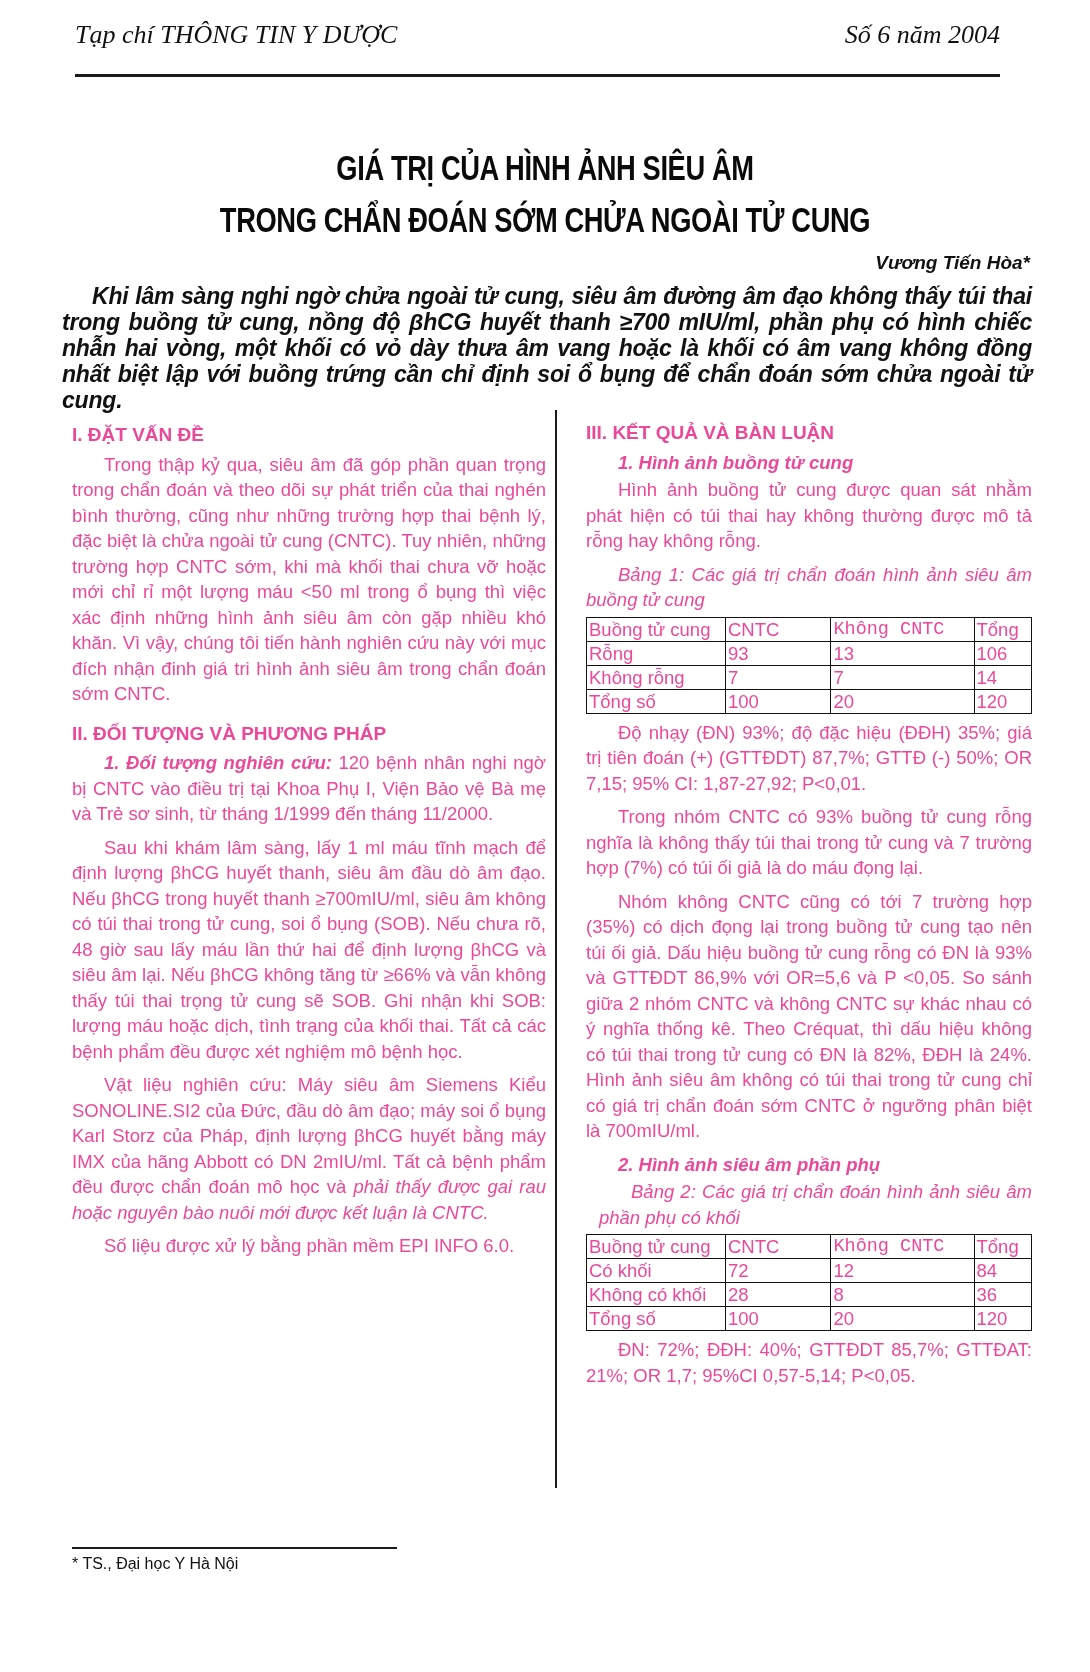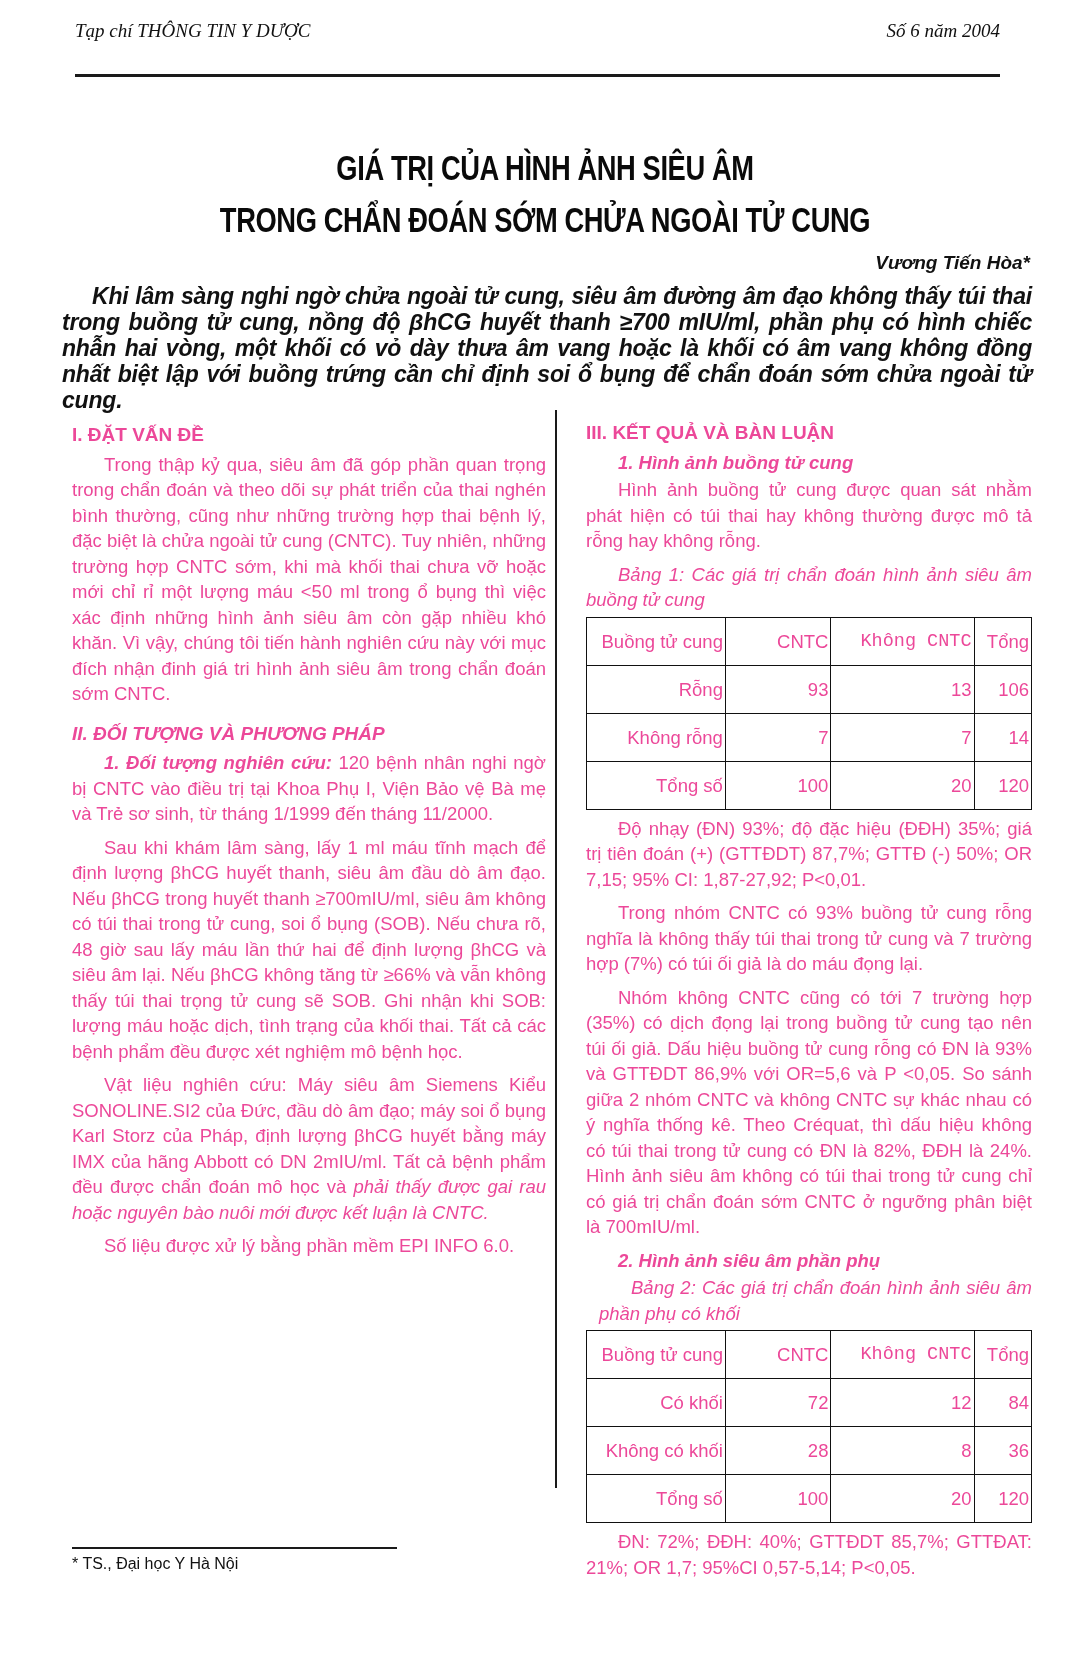--- a/index.html
+++ b/index.html
@@ -1,20 +1,20 @@
 <!DOCTYPE html>
 <html><head>
 <meta charset="utf-8">
 <style>
   html, body { margin: 0; padding: 0; background: #ffffff; }
   body { width: 1090px; height: 1672px; position: relative; overflow: hidden; color: #111; }
   .page { position: absolute; left: 0; top: 0; width: 1090px; height: 1672px; }
 
   .running-header { position: absolute; left: 75px; top: 16px; width: 925px; height: 50px;
-    font-family: "Liberation Serif", serif; font-style: italic; font-size: 19px; color: #111; }
+    font-family: "Liberation Serif", serif; font-style: italic; font-size: 26px; color: #111; }
   .running-header .journal { position: absolute; left: 0; top: 4px; }
   .running-header .issue { position: absolute; right: 0; top: 4px; }
   .header-rule { position: absolute; left: 75px; top: 74px; width: 925px; height: 3px; background: #1a1a1a; }
 
   .title { position: absolute; left: 0; width: 1090px; text-align: center;
     font-family: "Liberation Sans", sans-serif; font-weight: bold; font-size: 35px;
     letter-spacing: -0.5px; transform: scaleX(0.78); transform-origin: 545px 0; color: #0a0a0a; }
   .title.l1 { top: 148px; }
   .title.l2 { top: 200px; }
 
@@ -33,21 +33,21 @@
 
   .h1 { font-weight: bold; font-size: 19px; margin: 0 0 4px 0; }
   .para { text-align: justify; text-indent: 32px; margin: 0 0 8px 0; }
   .para.tight { margin-bottom: 4px; }
   .sub-heading { font-weight: bold; font-style: italic; }
   .italic { font-style: italic; }
   .bi { font-weight: bold; font-style: italic; }
 
   table.data { border-collapse: collapse; width: 446px; margin: 4px 0 6px 0;
     font-family: "Liberation Sans", sans-serif; font-size: 18.5px; }
-  table.data td { border: 1.5px solid #111; text-align: right; padding: 12px 2px; height: 23px; line-height: 23px; }
+  table.data td { border: 1.5px solid #111; text-align: left; padding: 0 2px; height: 23px; line-height: 23px; }
   table.data td.c0 { width: 128px; }
   table.data td.c1 { width: 96px; }
   table.data td.c2 { width: 132px; font-family: Liberation Mono, monospace; }
   table.data td.c3 { width: 50px; }
 
   .footnote-rule { position: absolute; left: 72px; top: 1547px; width: 325px; height: 2px; background: #1a1a1a; }
   .footnote { position: absolute; left: 72px; top: 1555px; font-family: "Liberation Sans", sans-serif; font-size: 16px; }
   .page-number { position: absolute; left: 540px; top: 1702px; font-family: Liberation Sans, sans-serif; font-size: 20px; }
 </style>
 </head>
@@ -67,21 +67,21 @@
   <div class="author">Vương Tiến Hòa*</div>
 
   <p class="abstract" style="margin:0;">Khi lâm sàng nghi ngờ chửa ngoài tử cung, siêu âm đường âm đạo không thấy túi thai trong buồng tử cung, nồng độ βhCG huyết thanh ≥700 mIU/ml, phần phụ có hình chiếc nhẫn hai vòng, một khối có vỏ dày thưa âm vang hoặc là khối có âm vang không đồng nhất biệt lập với buồng trứng cần chỉ định soi ổ bụng để chẩn đoán sớm chửa ngoài tử cung.</p>
 
   <div class="col-divider"></div>
 
   <div class="col left">
     <div class="h1">I. ĐẶT VẤN ĐỀ</div>
     <p class="para">Trong thập kỷ qua, siêu âm đã góp phần quan trọng trong chẩn đoán và theo dõi sự phát triển của thai nghén bình thường, cũng như những trường hợp thai bệnh lý, đặc biệt là chửa ngoài tử cung (CNTC). Tuy nhiên, những trường hợp CNTC sớm, khi mà khối thai chưa vỡ hoặc mới chỉ rỉ một lượng máu &lt;50 ml trong ổ bụng thì việc xác định những hình ảnh siêu âm còn gặp nhiều khó khăn. Vì vậy, chúng tôi tiến hành nghiên cứu này với mục đích nhận đinh giá tri hình ảnh siêu âm trong chẩn đoán sớm CNTC.</p>
 
-    <div class="h1" style="margin-top:14px;font-style:italic;">II. ĐỐI TƯỢNG VÀ PHƯƠNG PHÁP</div>
+    <div class="h1" style="margin-top:14px;">II. ĐỐI TƯỢNG VÀ PHƯƠNG PHÁP</div>
     <p class="para"><span class="bi">1. Đối tượng nghiên cứu:</span><span> 120 bệnh nhân nghi ngờ bị CNTC vào điều trị tại Khoa Phụ I, Viện Bảo vệ Bà mẹ và Trẻ sơ sinh, từ tháng 1/1999 đến tháng 11/2000.</span></p>
     <p class="para">Sau khi khám lâm sàng, lấy 1 ml máu tĩnh mạch để định lượng βhCG huyết thanh, siêu âm đầu dò âm đạo. Nếu βhCG trong huyết thanh ≥700mIU/ml, siêu âm không có túi thai trong tử cung, soi ổ bụng (SOB). Nếu chưa rõ, 48 giờ sau lấy máu lần thứ hai để định lượng βhCG và siêu âm lại. Nếu βhCG không tăng từ ≥66% và vẫn không thấy túi thai trọng tử cung sẽ SOB. Ghi nhận khi SOB: lượng máu hoặc dịch, tình trạng của khối thai. Tất cả các bệnh phẩm đều được xét nghiệm mô bệnh học.</p>
     <p class="para"><span>Vật liệu nghiên cứu: Máy siêu âm Siemens Kiểu SONOLINE.SI2 của Đức, đầu dò âm đạo; máy soi ổ bụng Karl Storz của Pháp, định lượng βhCG huyết bằng máy IMX của hãng Abbott có DN 2mIU/ml. Tất cả bệnh phẩm đều được chẩn đoán mô học và </span><span class="italic">phải thấy được gai rau hoặc nguyên bào nuôi mới được kết luận là CNTC.</span></p>
     <p class="para">Số liệu được xử lý bằng phần mềm EPI INFO 6.0.</p>
   </div>
 
   <div class="col right">
     <div class="h1">III. KẾT QUẢ VÀ BÀN LUẬN</div>
     <p class="para tight" style="margin-bottom:2px;"><span class="sub-heading">1. Hình ảnh buồng tử cung</span></p>
     <p class="para">Hình ảnh buồng tử cung được quan sát nhằm phát hiện có túi thai hay không thường được mô tả rỗng hay không rỗng.</p>

